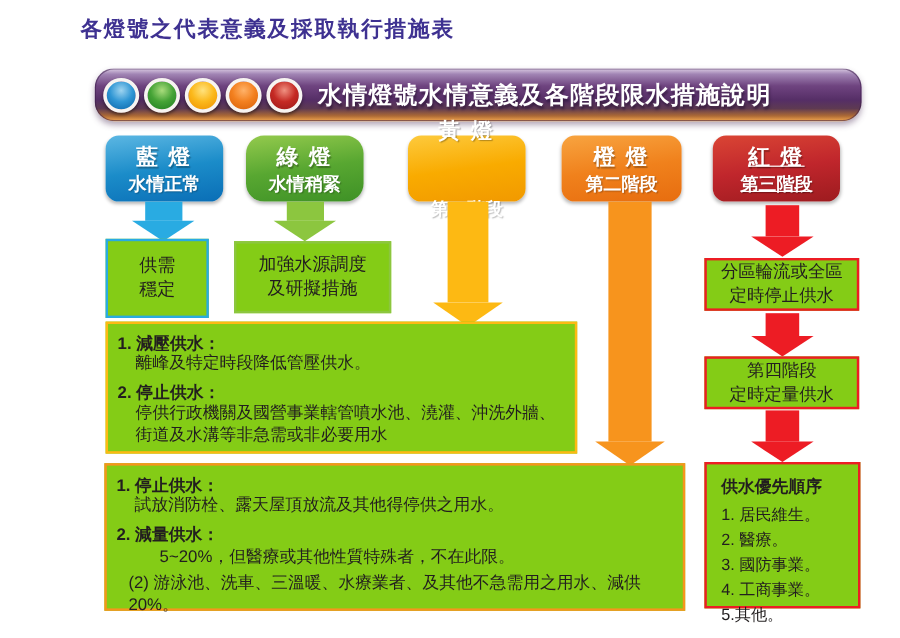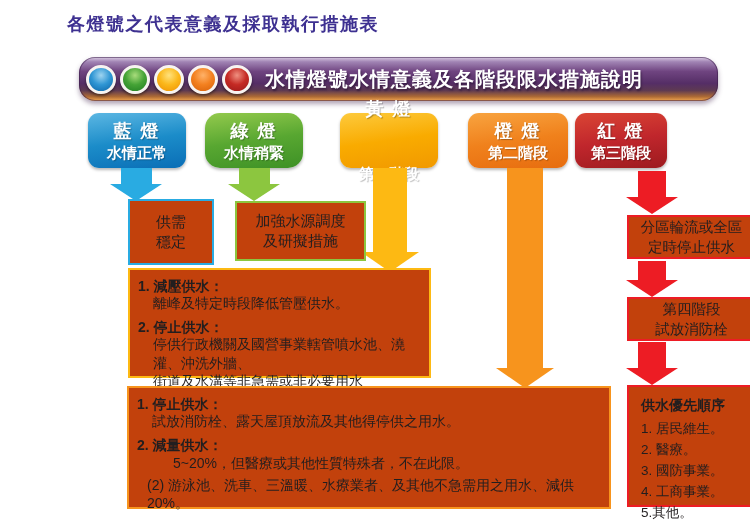--- a/index.html
+++ b/index.html
@@ -38,32 +38,32 @@
     position: absolute; top: 113px; height: 55px; border-radius: 11px; color: #fff;
     display: flex; flex-direction: column; justify-content: center; align-items: center; gap: 1px;
     box-shadow: 0 2px 3px rgba(0,0,0,0.28);
   }
   .stage-label { font-size: 18px; font-weight: bold; letter-spacing: 2px; text-shadow: 1px 1px 1px rgba(0,0,0,0.3); }
   .stage-phase { font-size: 15px; font-weight: bold; text-shadow: 1px 1px 1px rgba(0,0,0,0.25); }
   .stage.s-blue   { left: 88px;  width: 98px;  background: linear-gradient(172deg,#5cb7e3 0%, #1b8cc9 50%, #0a6eb6 100%); }
   .stage.s-green  { left: 205px; width: 98px;  background: linear-gradient(172deg,#94ca4d 0%, #58a731 50%, #3e9126 100%); border-radius: 15px; }
   .stage.s-yellow { left: 340px; width: 98px;  background: linear-gradient(172deg,#fdca3d 0%, #f9ab00 50%, #f19900 100%); gap: 44px; }
   .stage.s-orange { left: 468px; width: 100px; background: linear-gradient(172deg,#f8a440 0%, #f0811c 50%, #e76d0f 100%); }
-  .stage.s-red    { left: 575px; width: 92px; background: linear-gradient(172deg,#da4534 0%, #c0262c 50%, #9d1b1f 100%); }
+  .stage.s-red    { left: 594px; width: 106px; background: linear-gradient(172deg,#da4534 0%, #c0262c 50%, #9d1b1f 100%); text-decoration: underline; }
   
   .arrow { position: absolute; display: flex; flex-direction: column; align-items: center; }
   .arrow .shaft { flex: 1; width: var(--shaft); background: var(--c); }
   .arrow .head  {
     width: 0; height: 0; flex: 0 0 auto;
     border-left: calc(var(--w) / 2) solid transparent;
     border-right: calc(var(--w) / 2) solid transparent;
     border-top: var(--hh) solid var(--c);
   }
   
-  .mbox { position: absolute; background: #c2410c; color: #221e1f; margin-left: 40px; }
+  .mbox { position: absolute; background: #84cc16; color: #221e1f; }
   .mbox.center { display: flex; flex-direction: column; justify-content: center; align-items: center; text-align: center; }
   .b-blue   { border: 2.5px solid #29abe2; }
   .b-green  { border: 2.5px solid #8cc63f; }
   .b-yellow { border: 2.5px solid #fdb913; }
   .b-orange { border: 2.5px solid #f7941d; }
   .b-red    { border: 2.5px solid #ed1c24; }
   .mline { font-size: 15px; line-height: 1.35; }
   .mline-sm { font-size: 14.5px; line-height: 1.4; }
   .bigbox { padding: 7px 8px 6px 8px; font-size: 14px; line-height: 1.32; }
   .item-title { font-weight: bold; margin-top: 4px; }
@@ -144,21 +144,21 @@
   <div class="mbox center b-blue" style="left:88px; top:199px; width:86px; height:66px;">
     <div class="mline">供需</div>
     <div class="mline">穩定</div>
   </div>
 
   <div class="mbox center b-green" style="left:195px; top:201px; width:131px; height:60px;">
     <div class="mline">加強水源調度</div>
     <div class="mline">及研擬措施</div>
   </div>
 
-  <div class="mbox bigbox b-yellow" style="left:88px; top:268px; width:303px; height:110px;">
+  <div class="mbox bigbox b-yellow" style="left:88px; top:268px; width:393px; height:110px;">
     <div class="item-title">1. 減壓供水：</div>
     <div class="item-body">離峰及特定時段降低管壓供水。</div>
     <div class="item-title">2. 停止供水：</div>
     <div class="item-body">停供行政機關及國營事業轄管噴水池、澆灌、沖洗外牆、</div>
     <div class="item-body">街道及水溝等非急需或非必要用水</div>
   </div>
 
   <div class="mbox bigbox b-orange" style="left:87px; top:386px; width:484px; height:123px;">
     <div class="item-title">1. 停止供水：</div>
     <div class="item-body">試放消防栓、露天屋頂放流及其他得停供之用水。</div>
@@ -166,21 +166,21 @@
     <div class="sub-cont">5~20%，但醫療或其他性質特殊者，不在此限。</div>
     <div class="sub-item">(2) 游泳池、洗車、三溫暖、水療業者、及其他不急需用之用水、減供20%。</div>
   </div>
 
   <div class="mbox center b-red" style="left:587px; top:215px; width:129px; height:44px;align-items:center;">
     <div class="mline-sm">分區輪流或全區</div>
     <div class="mline-sm">定時停止供水</div>
   </div>
   <div class="mbox center b-red" style="left:587px; top:297px; width:129px; height:44px;">
     <div class="mline-sm">第四階段</div>
-    <div class="mline-sm">試放消防栓</div>
+    <div class="mline-sm">定時定量供水</div>
   </div>
   <div class="mbox prioritybox b-red" style="left:587px; top:385px; width:130px; height:122px;">
     <div class="priority-title">供水優先順序</div>
     <div class="priority-item">1. 居民維生。</div>
     <div class="priority-item">2. 醫療。</div>
     <div class="priority-item">3. 國防事業。</div>
     <div class="priority-item">4. 工商事業。</div>
     <div class="priority-item">5.其他。</div>
   </div>
 

